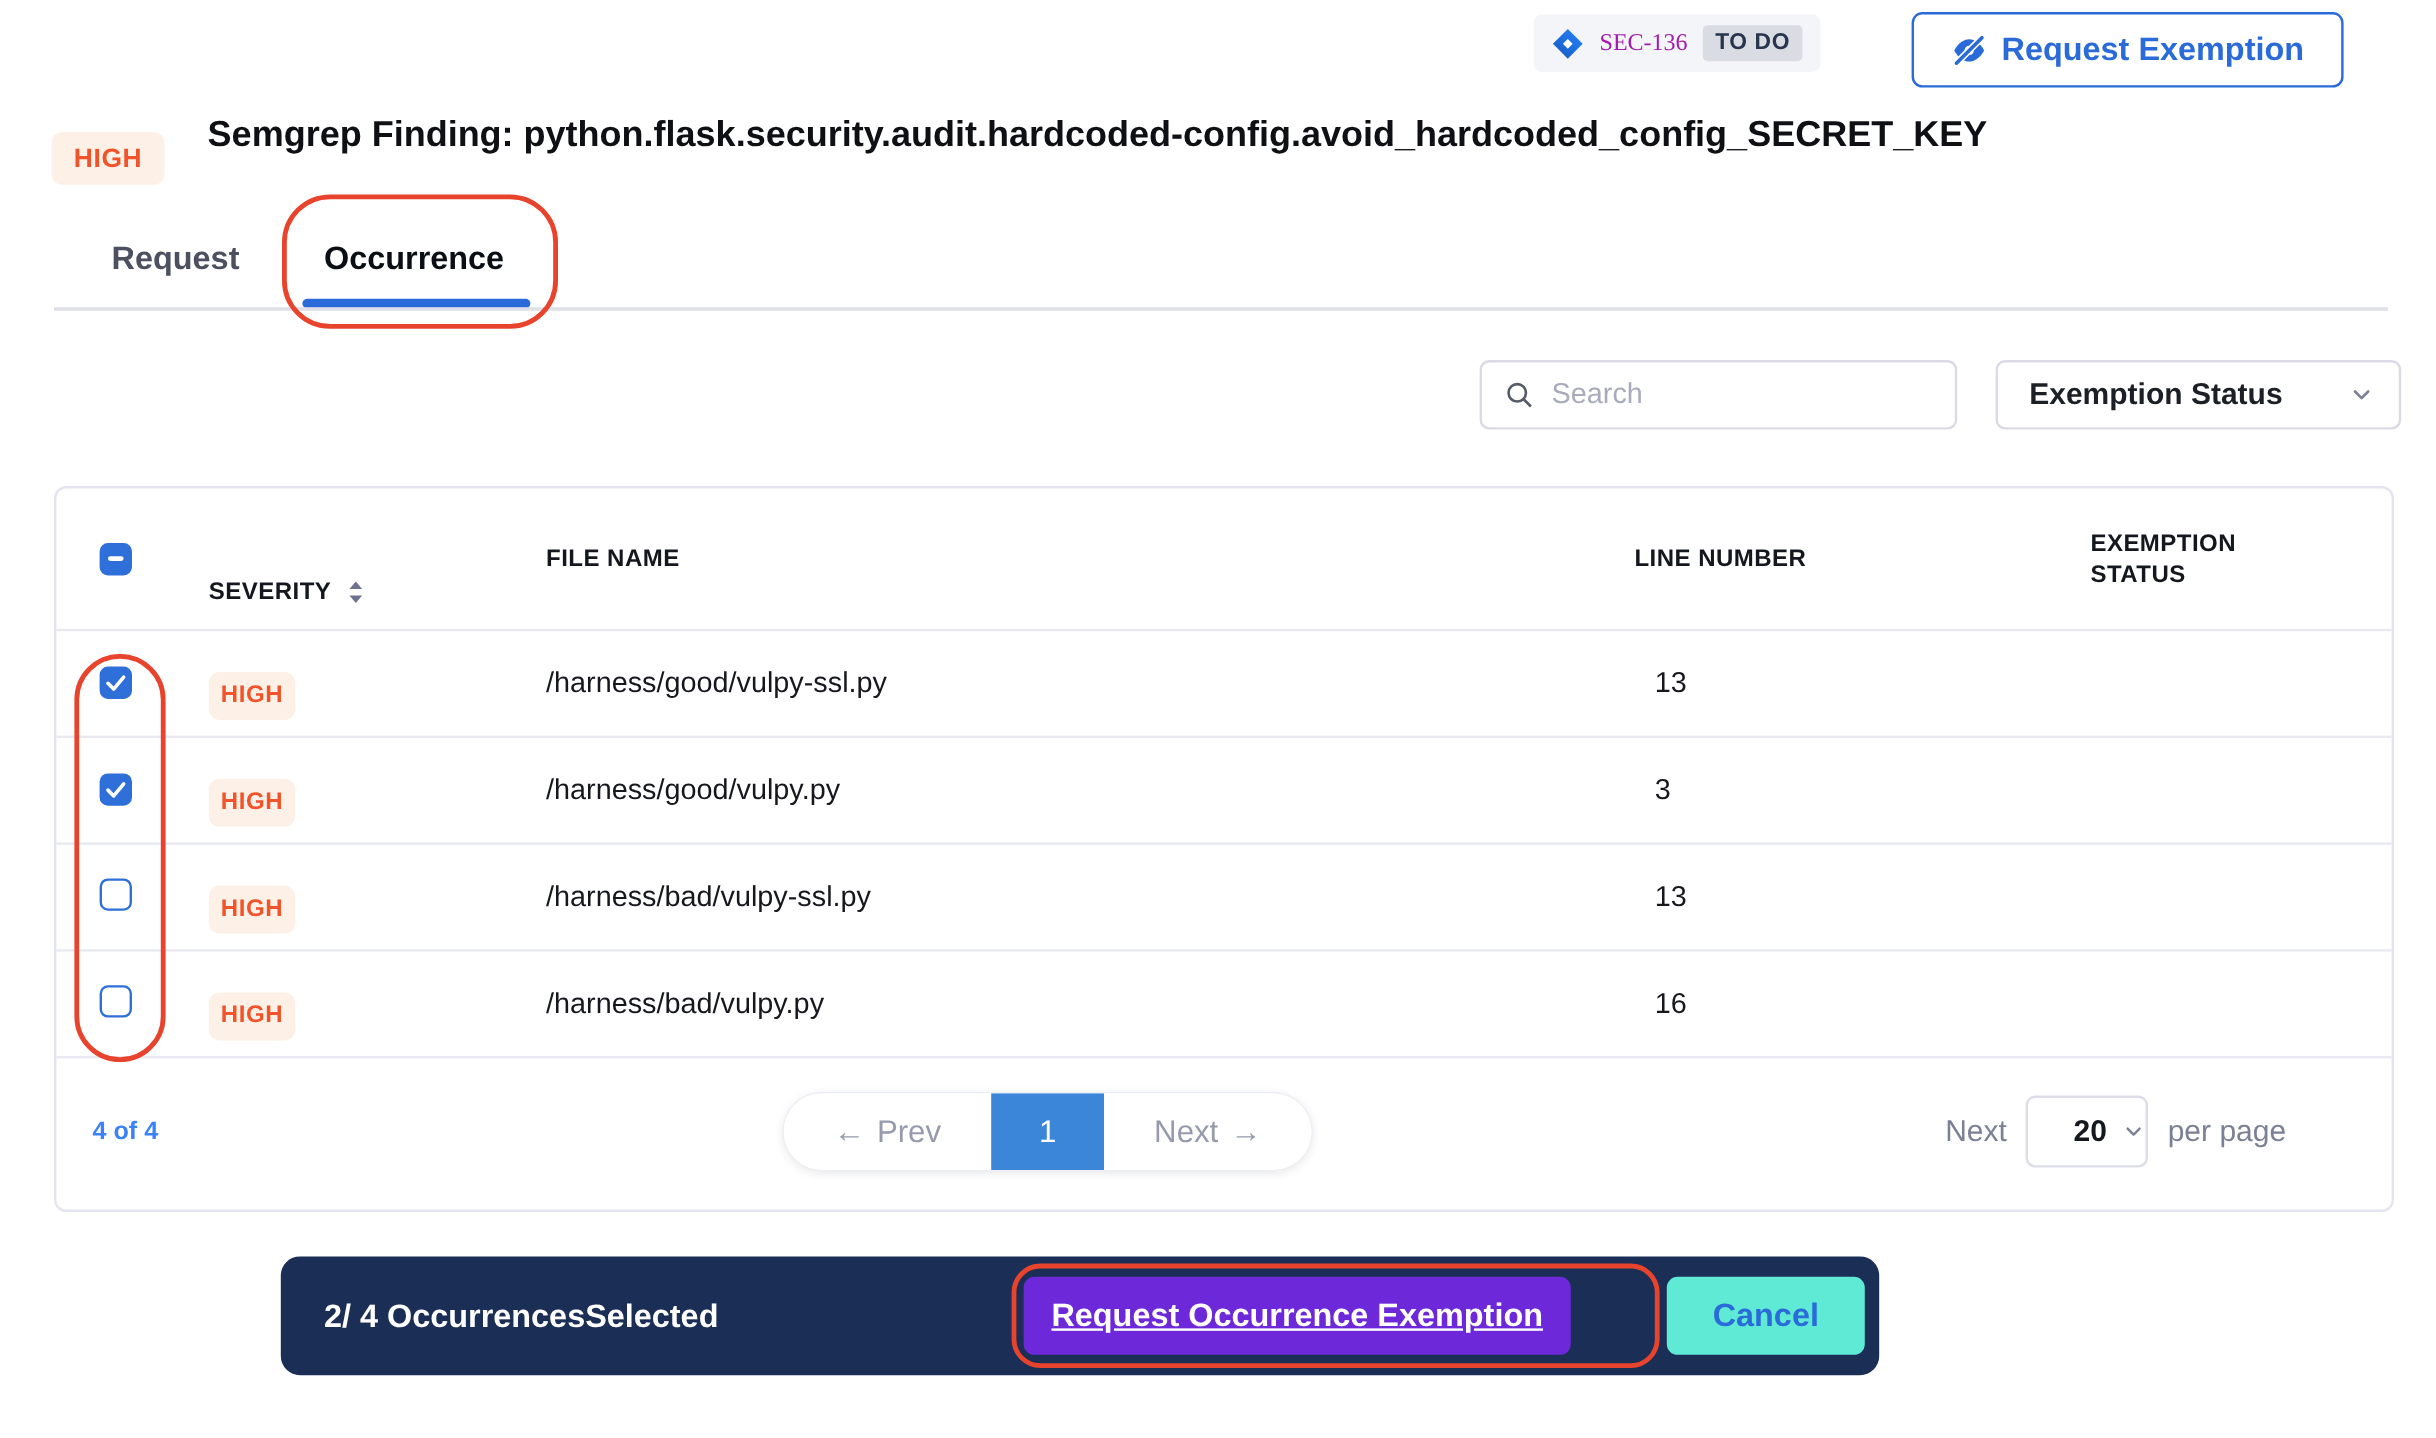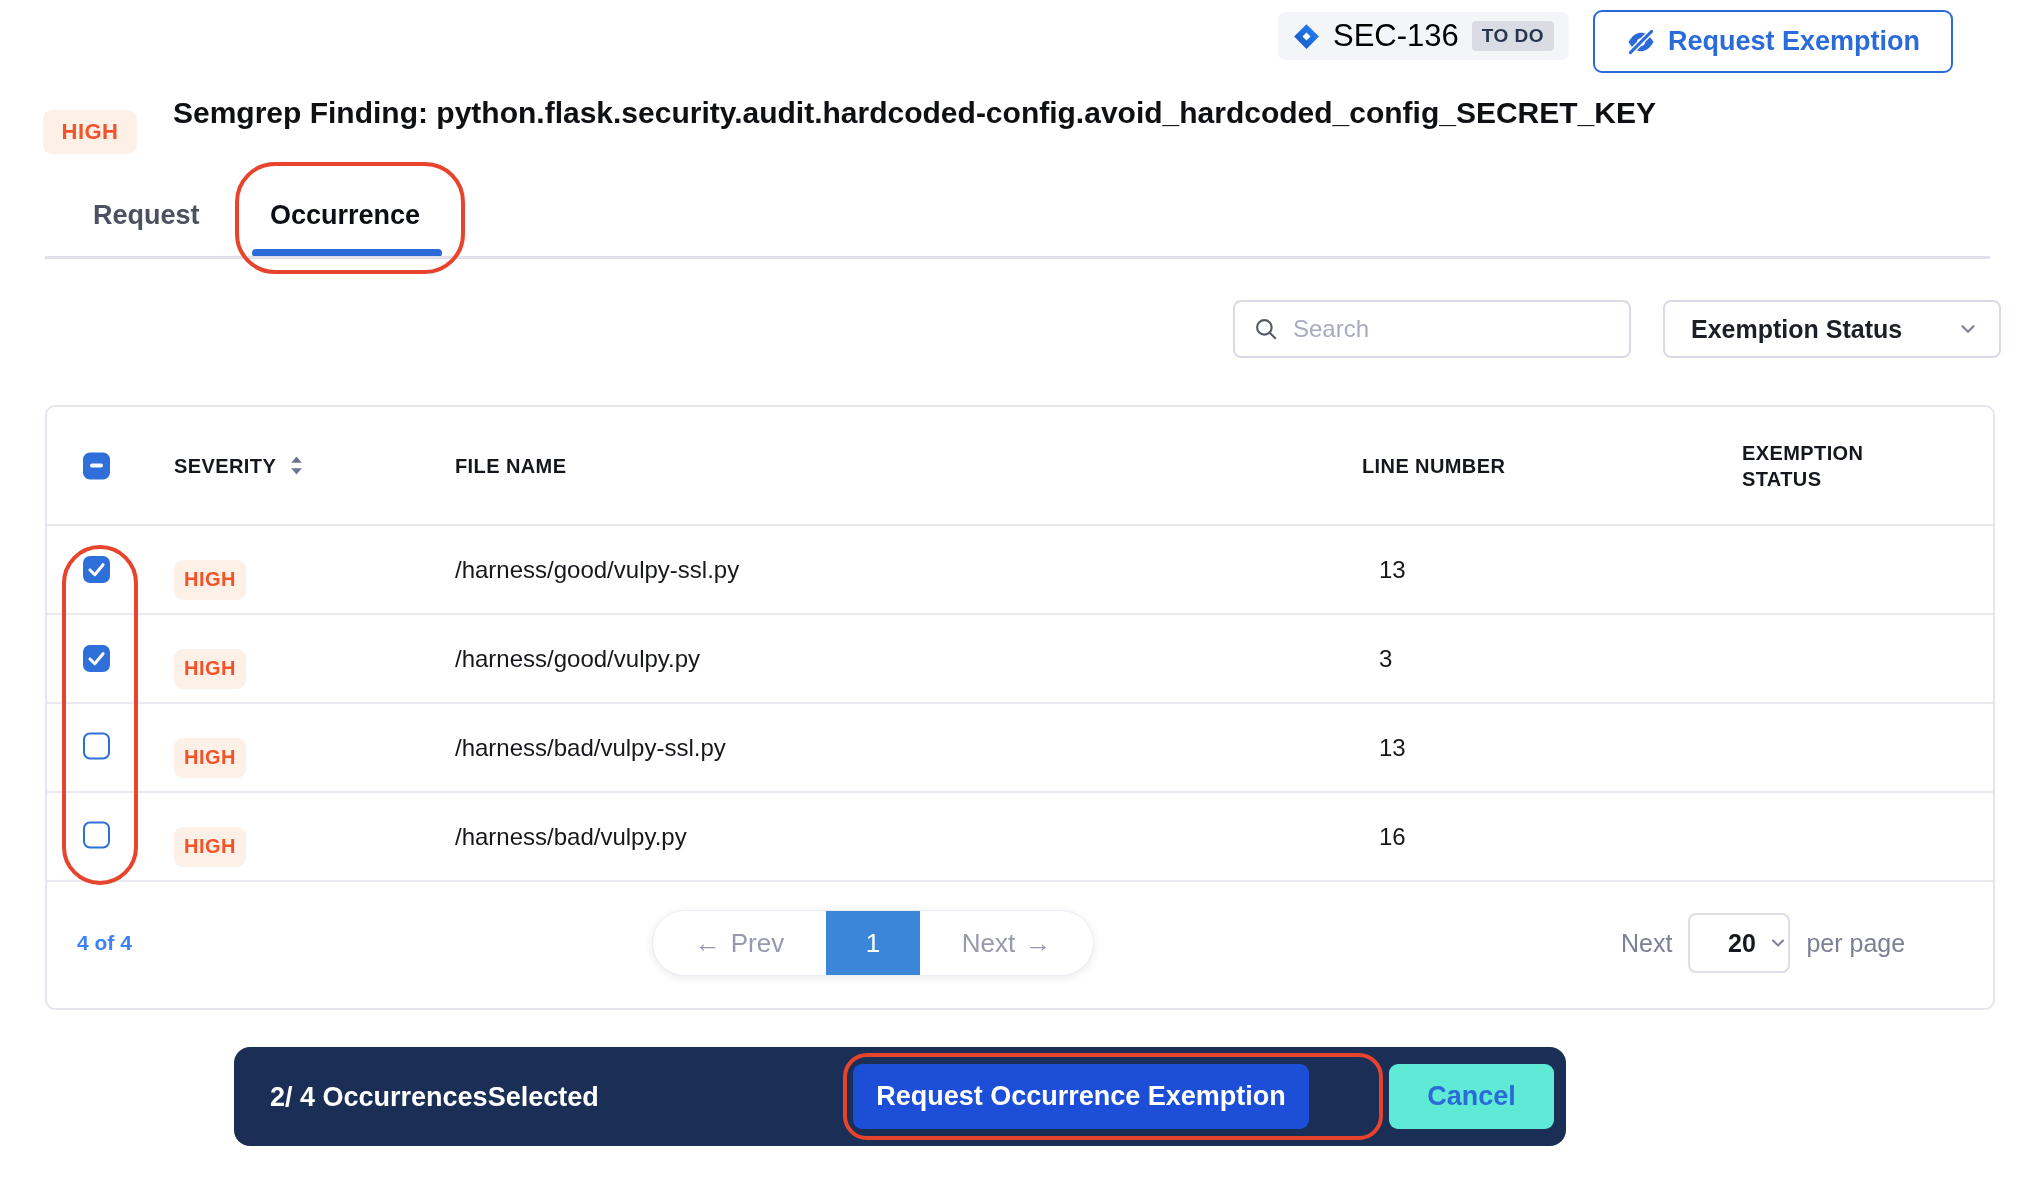--- a/index.html
+++ b/index.html
@@ -19,21 +19,21 @@
     --mid-gray:#979aad;
   }
   *{box-sizing:border-box;margin:0;padding:0;}
   html,body{width:2030px;height:1198px;background:#fff;overflow:hidden;
     font-family:"Liberation Sans","DejaVu Sans",sans-serif;}
   .page{position:relative;width:2030px;height:1198px;background:#fff;}
 
   
   .jira-chip{position:absolute;left:1278px;top:12px;height:48px;display:flex;align-items:center;
     gap:13px;background:var(--chip-bg);border-radius:7px;padding:0 15px;cursor:pointer;}
-  .jira-key{font-size:31px;color:#000000;}
+  .jira-key{font-size:20px;color:#a21caf;font-family:Liberation Serif, serif;}
   .todo-badge{background:var(--todo-bg);color:#27354e;font-weight:bold;font-size:19px;
     letter-spacing:.5px;border-radius:4px;padding:4px 10px;}
   .request-exemption-btn{position:absolute;left:1593px;top:10px;width:360px;height:63px;
     background:#fff;border:2.5px solid var(--accent);border-radius:9px;color:var(--accent);
     font-weight:bold;font-size:27px;display:flex;align-items:center;justify-content:center;
     gap:12px;cursor:pointer;font-family:inherit;}
 
   
   .sev-badge{display:inline-flex;align-items:center;justify-content:center;
     background:var(--high-bg);color:var(--high-text);font-weight:bold;border-radius:9px;margin-top:20px;}
@@ -60,21 +60,21 @@
   .dropdown .dd-label{font-size:25px;font-weight:600;color:#1c1f26;}
 
   
   .table-card{position:absolute;left:45px;top:405px;width:1950px;height:605px;
     border:2px solid var(--card-border);border-radius:10px;background:#fff;}
   .thead{position:relative;height:119px;border-bottom:2px solid var(--row-divider);}
   .trow{position:relative;height:89px;border-bottom:2px solid var(--row-divider);}
   .cell-check{position:absolute;left:36px;top:50%;transform:translateY(-50%);}
   .th{position:absolute;top:50%;transform:translateY(-50%);font-size:20px;font-weight:bold;
     color:#14171d;letter-spacing:.4px;}
-  .th.severity{left:127px;display:flex;align-items:center;gap:14px;}
+  .th.severity{left:127px;display:flex;align-items:center;gap:14px;margin-top:28px;}
   .th.file{left:408px;}
   .th.line{left:1315px;}
   .th.exemption{left:1695px;width:165px;line-height:1.3;}
   .td{position:absolute;top:50%;transform:translateY(-50%);font-size:24px;color:#16181d;}
   .td.severity{left:127px;}
   .td.file{left:408px;}
   .td.line{left:1332px;}
   .td.exemption{left:1695px;}
   .sev-badge.sm{width:72px;height:40px;font-size:20px;letter-spacing:.5px;}
 
@@ -104,22 +104,22 @@
   .size-dropdown{width:102px;height:60px;border:2px solid #dcdde8;border-radius:8px;
     display:flex;align-items:center;justify-content:center;gap:12px;cursor:pointer;padding-left:37px;}
   .size-dropdown .val{font-size:25px;font-weight:bold;color:#15181e;}
 
   
   .action-bar{position:absolute;left:234px;top:1047px;width:1332px;height:99px;
     background:var(--navy);border-radius:16px;}
   .sel-text{position:absolute;left:36px;top:50%;transform:translateY(-50%);
     color:#fff;font-size:27px;font-weight:600;}
   .request-occ-btn{position:absolute;left:619px;top:17px;width:456px;height:65px;
-    background:#1d4ed8;border:none;border-radius:9px;color:#fff;font-weight:bold;font-size:27px;
-    cursor:pointer;font-family:inherit;}
+    background:#6d28d9;border:none;border-radius:9px;color:#fff;font-weight:bold;font-size:27px;
+    cursor:pointer;font-family:inherit;text-decoration:underline;}
   .oval-request{left:609px;top:6px;width:540px;height:87px;border-radius:24px;}
   .cancel-btn{position:absolute;left:1155px;top:17px;width:165px;height:65px;background:#5eead4;
     border:none;border-radius:9px;color:var(--accent);font-weight:bold;font-size:27px;
     cursor:pointer;font-family:inherit;}
 </style>
 </head>
 <body>
 
 <div class="page">
 

